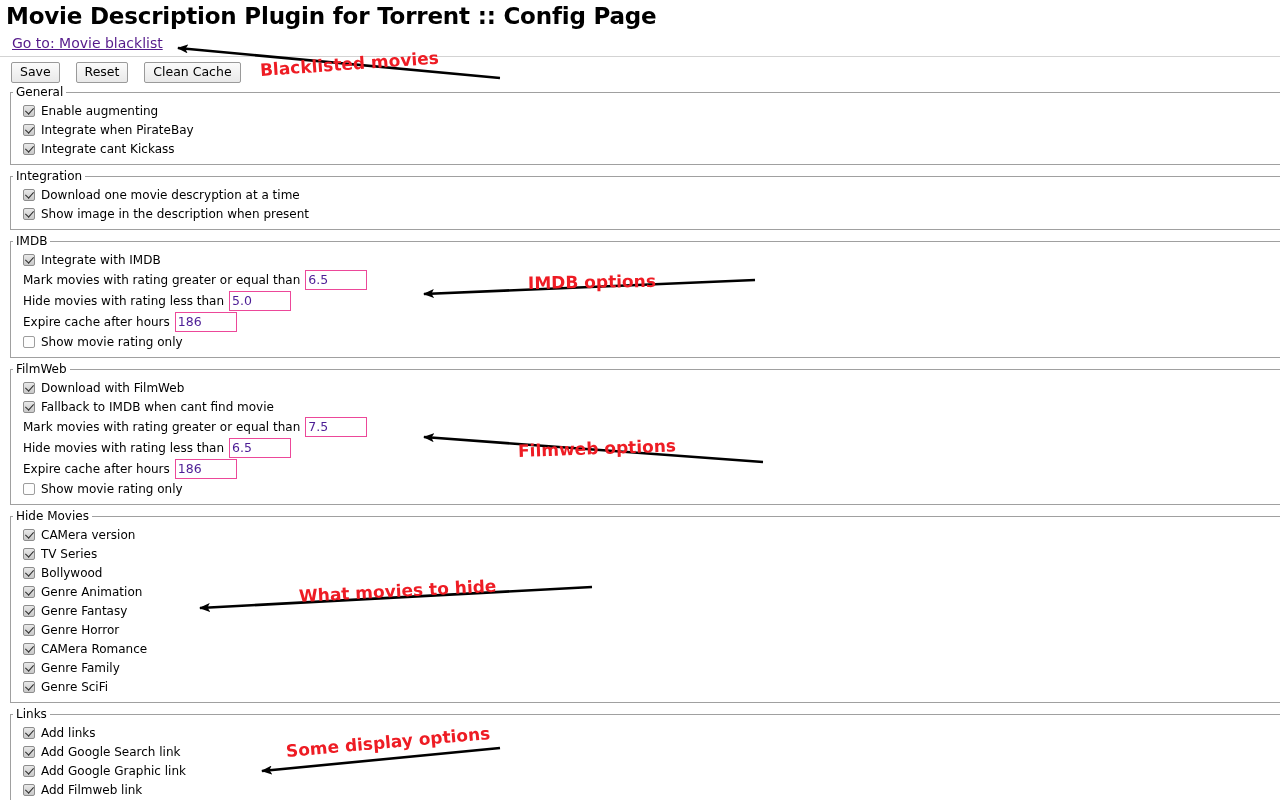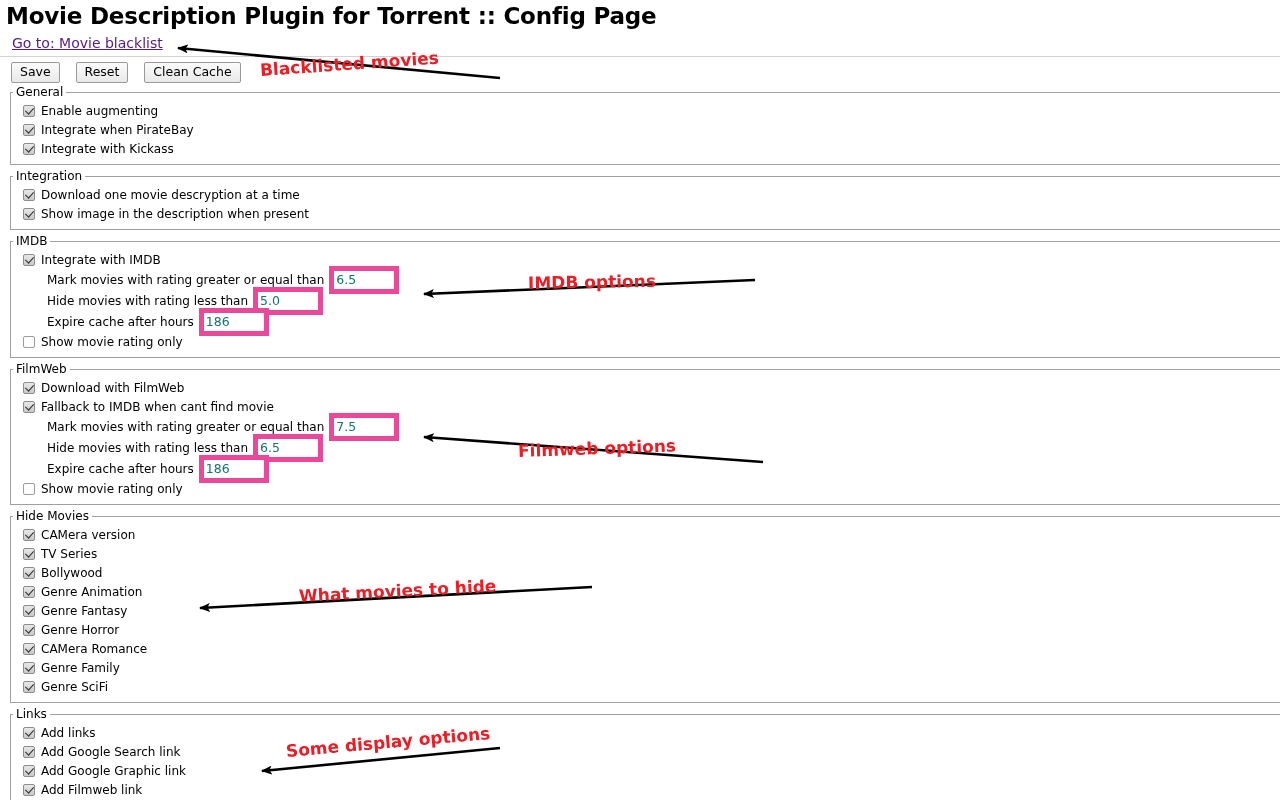--- a/index.html
+++ b/index.html
@@ -132,27 +132,27 @@
   }
 
   
   .fieldrow {
     display: flex;
     align-items: center;
     height: 21px;
     padding-left: 12px;
     white-space: nowrap;
   }
-  .fieldrow .lbl { margin-right: 5px; margin-left: 24px; }
+  .fieldrow .lbl { margin-right: 5px; }
   .tinput {
     font-family: "DejaVu Sans", "Liberation Sans", sans-serif;
     font-size: 12.5px;
-    color: #0f766e;
+    color: #4c1d95;
     background: #ffffff;
-    border: 5px solid #ec4899;
+    border: 1px solid #ec4899;
     padding: 1px 2px;
     height: 16px;
     box-sizing: content-box;
     outline: none;
   }
   .w62 { width: 56px; }
 
   
   .anno-layer {
     position: absolute;
@@ -192,21 +192,21 @@
   <div class="row">
     <span class="cb checked"></span>
     <span class="lbl">Enable augmenting</span>
   </div>
   <div class="row">
     <span class="cb checked"></span>
     <span class="lbl">Integrate when PirateBay</span>
   </div>
   <div class="row">
     <span class="cb checked"></span>
-    <span class="lbl">Integrate with Kickass</span>
+    <span class="lbl">Integrate cant Kickass</span>
   </div>
 </fieldset>
 
 <fieldset class="group">
   <legend>Integration</legend>
   <div class="row">
     <span class="cb checked"></span>
     <span class="lbl">Download one movie descryption at a time</span>
   </div>
   <div class="row">

